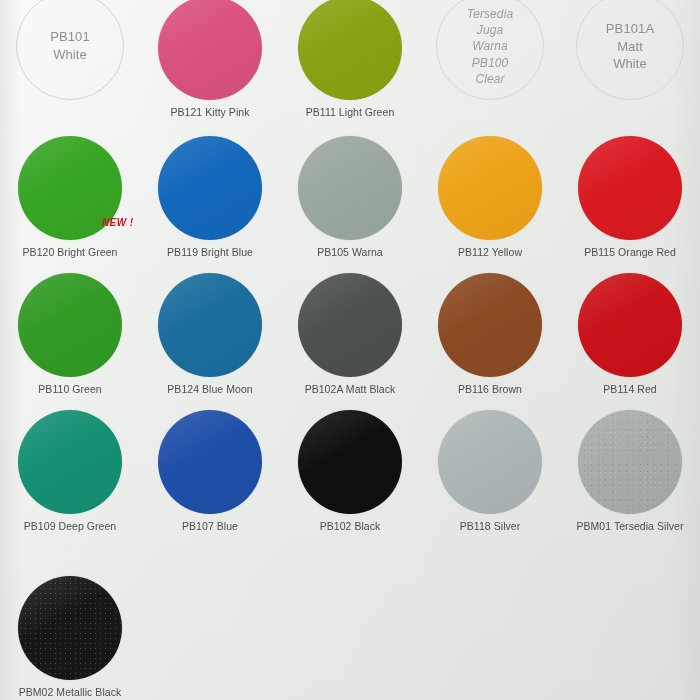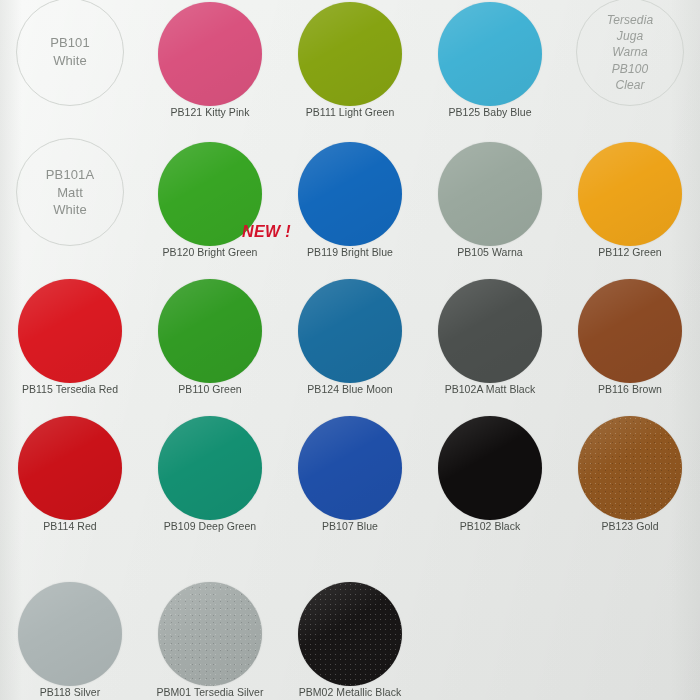--- a/index.html
+++ b/index.html
@@ -113,33 +113,34 @@
     white-space: pre-line;
     letter-spacing: 0.1px;
   }
   .inner-text.italic {
     font-style: italic;
     font-size: 12px;
     color: #9a9e9a;
   }
 
   .label {
+    margin-top: 6px;
     font-size: 10.5px;
     color: #4a4f4a;
     text-align: center;
     letter-spacing: 0.05px;
     white-space: nowrap;
   }
   .label.empty { visibility: hidden; }
 
   .new-badge {
     position: absolute;
     font-style: italic;
     font-weight: bold;
-    font-size: 16px;
+    font-size: 10px;
     color: #d3122a;
     letter-spacing: 0.4px;
     white-space: nowrap;
     z-index: 5;
   }
 </style>
 </head>
 <body>
 
 <div id="chart-sheet">
@@ -157,26 +158,20 @@
         <div class="swatch-wrap">
           <div class="swatch" style="background: rgb(217, 82, 126);"></div>
         </div>
         <div class="label">PB121 Kitty Pink</div>
       </div>
       <div class="cell">
         <div class="swatch-wrap">
           <div class="swatch" style="background: rgb(134, 163, 18);"></div>
         </div>
         <div class="label">PB111 Light Green</div>
-      </div>
-      <div class="cell">
-        <div class="swatch-wrap">
-          <div class="swatch" style="background: rgb(65, 178, 212);"></div>
-        </div>
-        <div class="label">PB125 Baby Blue</div>
       </div>
       <div class="cell">
         <div class="swatch-wrap">
           <div class="swatch outline" style="width: 106px; height: 106px;">
             <div class="inner-text italic">Tersedia
 Juga Warna
 PB100 Clear</div>
           </div>
         </div>
         <div class="label empty">&nbsp;</div>
@@ -205,27 +200,27 @@
       <div class="cell">
         <div class="swatch-wrap">
           <div class="swatch" style="background: rgb(154, 168, 158);"></div>
         </div>
         <div class="label">PB105 Warna</div>
       </div>
       <div class="cell">
         <div class="swatch-wrap">
           <div class="swatch" style="background: rgb(237, 163, 25);"></div>
         </div>
-        <div class="label">PB112 Green</div>
+        <div class="label">PB112 Yellow</div>
       </div>
       <div class="cell">
         <div class="swatch-wrap">
           <div class="swatch" style="background: rgb(218, 26, 34);"></div>
         </div>
-        <div class="label">PB115 Tersedia Red</div>
+        <div class="label">PB115 Orange Red</div>
       </div>
       <div class="cell">
         <div class="swatch-wrap">
           <div class="swatch" style="background: rgb(50, 155, 36);"></div>
         </div>
         <div class="label">PB110 Green</div>
       </div>
       <div class="cell">
         <div class="swatch-wrap">
           <span class="new-badge" style="left: -56px; top: -56px;">NEW !</span>
@@ -261,26 +256,20 @@
         <div class="swatch-wrap">
           <div class="swatch" style="background: rgb(31, 79, 168);"></div>
         </div>
         <div class="label">PB107 Blue</div>
       </div>
       <div class="cell">
         <div class="swatch-wrap">
           <div class="swatch" style="background: rgb(16, 14, 14);"></div>
         </div>
         <div class="label">PB102 Black</div>
-      </div>
-      <div class="cell">
-        <div class="swatch-wrap">
-          <div class="swatch metallic" style="background: rgb(143, 86, 32);"></div>
-        </div>
-        <div class="label">PB123 Gold</div>
       </div>
       <div class="cell">
         <div class="swatch-wrap">
           <div class="swatch" style="background: rgb(173, 182, 182);"></div>
         </div>
         <div class="label">PB118 Silver</div>
       </div>
       <div class="cell">
         <div class="swatch-wrap">
           <div class="swatch metallic" style="background: rgb(165, 172, 170);"></div>

